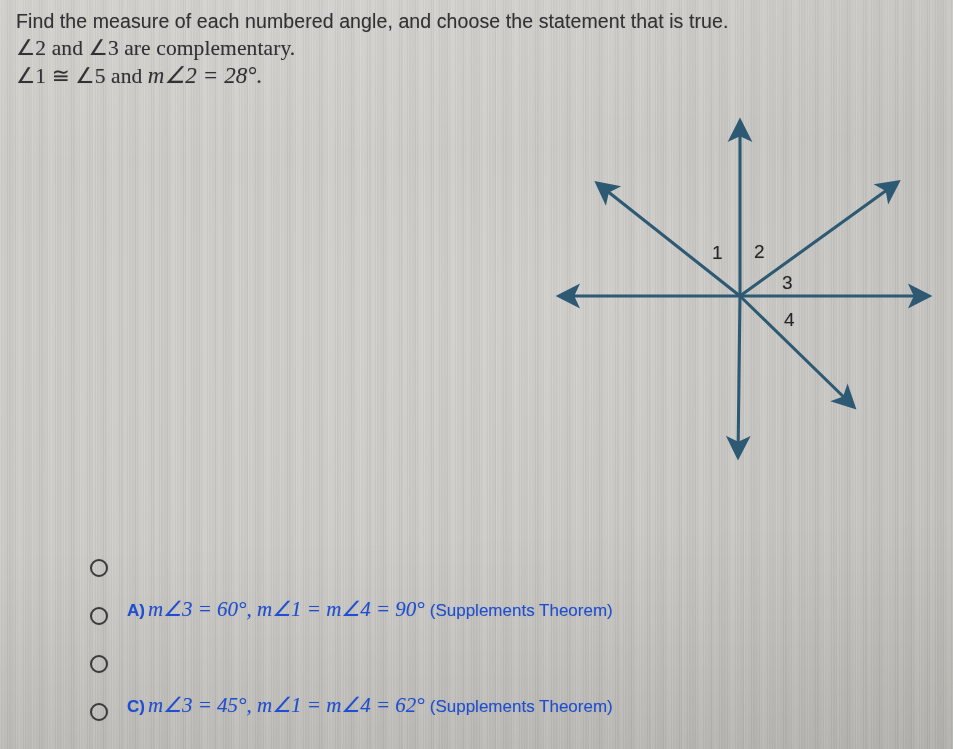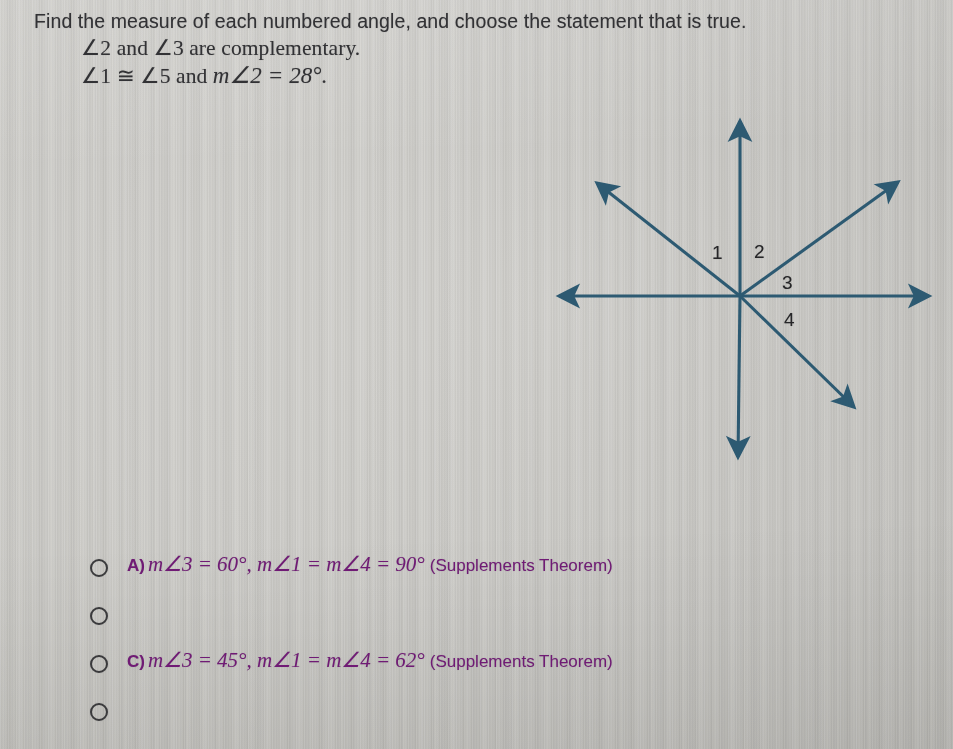--- a/index.html
+++ b/index.html
@@ -56,37 +56,36 @@
 
   #content {
     position: absolute;
     inset: 0;
     z-index: 2;
   }
 
   
   #prompt {
     position: absolute;
-    left: 34px;
+    left: 16px;
     top: 8px;
     width: 900px;
     color: #2c2c2e;
   }
   .prompt-line {
     font-size: 19.5px;
     line-height: 27px;
     letter-spacing: 0.1px;
     white-space: nowrap;
     color: #323235;
     text-shadow: 0 0 1px rgba(120,120,120,0.55);
   }
   .mathy {
     font-family: "Liberation Serif", serif;
     font-size: 21.5px;
-    margin-left: 47px;
   }
   .mathy-it {
     font-family: "Liberation Serif", serif;
     font-style: italic;
     font-size: 23px;
   }
 
   
   #figure {
     position: absolute;
@@ -123,22 +122,23 @@
     border: 2px solid #3a3a3c;
     border-radius: 50%;
     margin-top: 7px;
     flex: 0 0 auto;
     background: transparent;
     box-shadow: 0 0 1px rgba(130,130,130,0.6);
   }
   .opt-body {
     margin-left: 19px;
     white-space: nowrap;
-    color: #701a75;
+    color: #1d4ed8;
     text-shadow: 0 0 1px rgba(125,125,125,0.5);
+    margin-top: 45px;
   }
   .opt-letter {
     font-family: "Liberation Sans", sans-serif;
     font-weight: bold;
     font-size: 17px;
   }
   .opt-math {
     font-family: "Liberation Serif", serif;
     font-size: 21px;
     margin-left: 3px;

